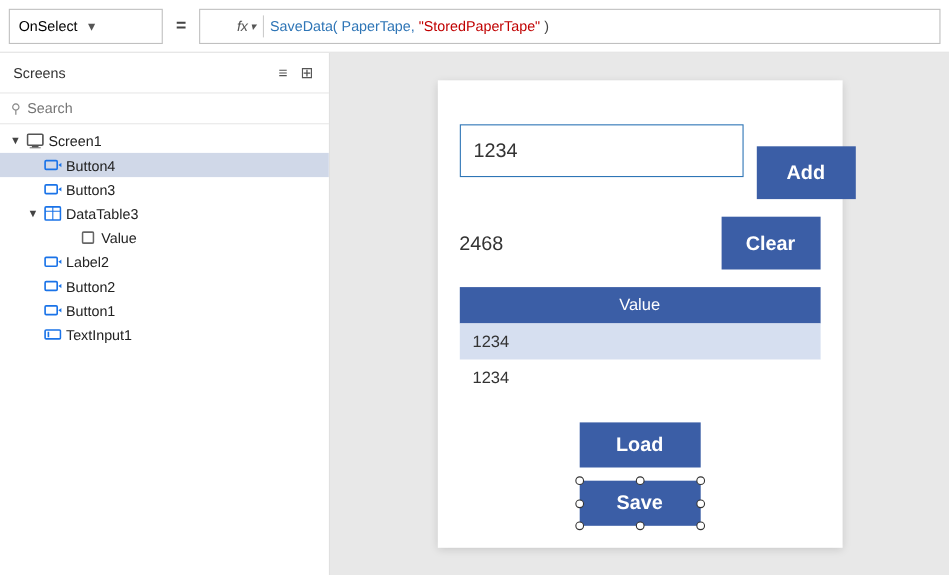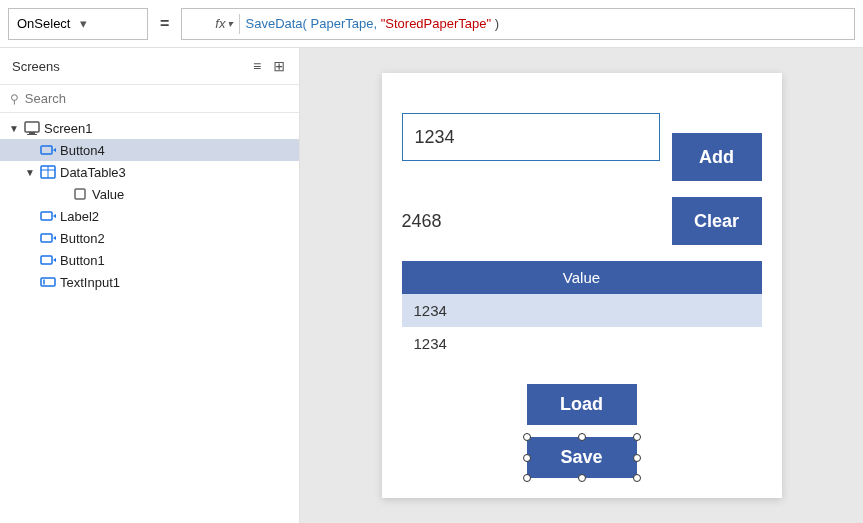--- a/index.html
+++ b/index.html
@@ -186,21 +186,21 @@
       background: #e8e8e8;
       display: flex;
       align-items: center;
       justify-content: center;
       position: relative;
     }
 
     
     .app-canvas {
       background: #ffffff;
-      width: 400px;
+      width: 368px;
       min-height: 380px;
       padding: 20px;
       box-shadow: 0 2px 8px rgba(0,0,0,0.15);
       position: relative;
     }
 
     .canvas-row {
       display: flex;
       align-items: center;
       margin-bottom: 16px;
@@ -393,20 +393,30 @@
         <span class="toggle-arrow"></span>
         <span class="tree-icon">
           <svg width="16" height="12" viewBox="0 0 16 12">
             <rect x="1" y="2" width="11" height="8" rx="1" fill="none" stroke="#1a73e8" stroke-width="1.5"></rect>
             <polygon points="13,6 16,4 16,8" fill="#1a73e8"></polygon>
           </svg>
         </span>
         <span class="tree-label">Button4</span>
       </div>
 
+      <div class="tree-item level-1">
+        <span class="toggle-arrow"></span>
+        <span class="tree-icon">
+          <svg width="16" height="12" viewBox="0 0 16 12">
+            <rect x="1" y="2" width="11" height="8" rx="1" fill="none" stroke="#1a73e8" stroke-width="1.5"></rect>
+            <polygon points="13,6 16,4 16,8" fill="#1a73e8"></polygon>
+          </svg>
+        </span>
+        <span class="tree-label">Button3</span>
+      </div>
 
       <div class="tree-item level-1">
         <span class="toggle-arrow">▼</span>
         <span class="tree-icon">
           <svg width="16" height="14" viewBox="0 0 16 14">
             <rect x="1" y="1" width="14" height="12" rx="1" fill="none" stroke="#1a73e8" stroke-width="1.5"></rect>
             <line x1="1" y1="5" x2="15" y2="5" stroke="#1a73e8" stroke-width="1"></line>
             <line x1="8" y1="1" x2="8" y2="13" stroke="#1a73e8" stroke-width="1"></line>
           </svg>
         </span>

